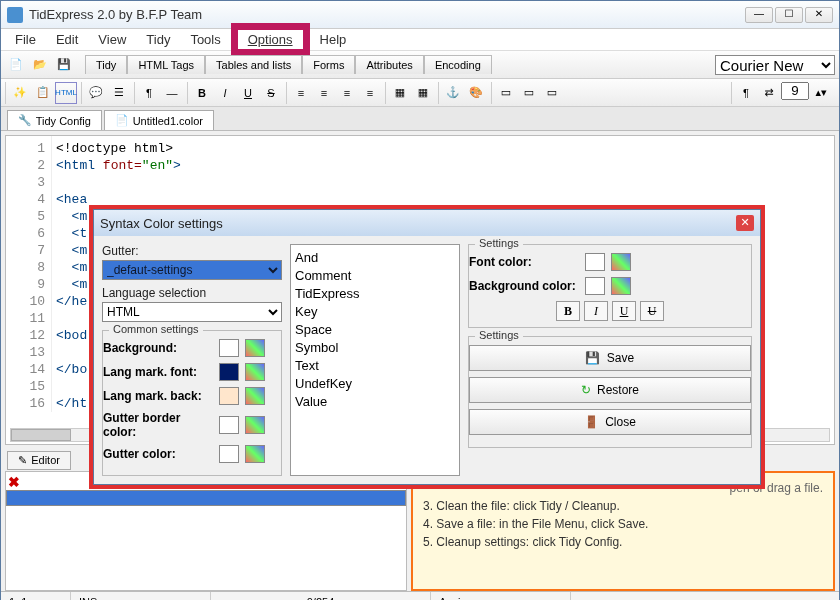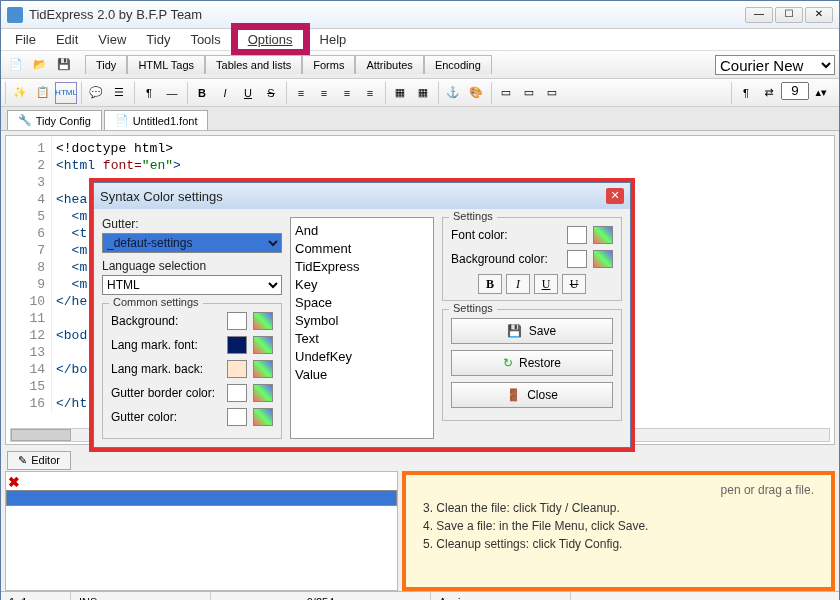--- a/index.html
+++ b/index.html
@@ -26,40 +26,40 @@
 .editor-area { position: relative; height: 310px; background: #fff; border: 1px solid #bbb; margin: 4px; overflow: hidden; }
 .gutter { width: 46px; background: #fff; color: #888; text-align: right; padding: 4px 6px 0 0; font-family: 'Courier New', monospace; font-size: 13px; line-height: 17px; float: left; border-right: 1px solid #eee; }
 .code { padding: 4px 0 0 50px; font-family: 'Courier New', monospace; font-size: 13px; line-height: 17px; color: #000; }
 .code .t { color: #004080; } .code .a { color: #8b0000; } .code .s { color: #007000; }
 .bottom-tabs { height: 22px; display: flex; align-items: center; padding: 0 6px; }
 .bottom-tab { padding: 2px 10px; border: 1px solid #aaa; background: #f4f4f4; font-size: 11px; cursor: pointer; display: flex; gap: 4px; align-items: center; }
 .lower { display: flex; height: 120px; margin: 0 4px; gap: 4px; }
 .errpane { flex: 1; border: 1px solid #bbb; background: #fff; position: relative; }
 .errpane .x { position: absolute; top: 2px; left: 2px; color: #c00; font-weight: bold; font-size: 14px; }
 .errpane .sel { position: absolute; top: 18px; left: 0; right: 0; height: 16px; background: #3a76d6; }
-.hints { flex: 1; border: 4px solid #f97316; background: #fff9dc; padding: 6px 17px; font-size: 12px; line-height: 18px; color: #333; }
+.hints { flex: 1; border: 2px solid #f97316; background: #fff9dc; padding: 6px 10px; font-size: 12px; line-height: 18px; color: #333; }
 .statusbar { height: 20px; border-top: 1px solid #bbb; display: flex; align-items: center; background: #f4f4f4; font-size: 11px; }
 .statusbar span { padding: 0 8px; border-right: 1px solid #ccc; height: 100%; display: flex; align-items: center; }
 .statusbar span:first-child { width: 70px; }
 .statusbar .wide { width: 140px; }
-.dialog-overlay { position: absolute; top: 177px; left: 88px; width: 546px; border: 4px solid #e03030; }
+.dialog-overlay { position: absolute; top: 204px; left: 88px; width: 676px; border: 4px solid #e03030; }
 .dialog { background: #f0f0f0; border: 1px solid #5a7aa0; }
 .dialog-title { height: 26px; background: linear-gradient(#e4eef9,#c4d8ef); display: flex; align-items: center; padding: 0 6px; font-size: 13px; color: #222; }
 .dialog-title .spacer { flex: 1; }
 .dialog-close { width: 18px; height: 16px; background: #d44; color: #fff; text-align: center; line-height: 14px; font-size: 11px; border-radius: 2px; cursor: pointer; }
 .dialog-body { display: flex; padding: 8px; gap: 8px; }
 .dcol1 { width: 180px; }
 .dcol2 { width: 170px; border: 1px solid #999; background: #fff; padding: 4px; font-size: 13px; line-height: 18px; }
 .dcol3 { flex: 1; }
-.fieldset { border: 1px solid #bbb; padding: 8px 8px 6px; margin-top: 8px; position: relative; }
+.fieldset { border: 1px solid #bbb; padding: 8px 0 6px; margin-top: 8px; position: relative; }
 .fieldset .legend { position: absolute; top: -8px; left: 6px; background: #f0f0f0; padding: 0 4px; font-size: 11px; color: #333; }
 .lbl { font-size: 12px; color: #222; margin-bottom: 2px; display: block; }
 .sel { width: 100%; height: 20px; border: 1px solid #888; font-size: 12px; background: #fff; }
 .sel.hl { background: #3a76d6; color: #0f172a; }
-.row { display: flex; align-items: center; gap: 6px; margin-bottom: 6px; font-size: 12px; }
+.row { display: flex; align-items: center; gap: 6px; margin-bottom: 6px; font-size: 12px; font-weight: bold; }
 .row .lbl2 { width: 110px; }
 .swatch { width: 20px; height: 18px; border: 1px solid #888; background: #fff; }
 .colorbtn { width: 20px; height: 18px; border: 1px solid #888; background: linear-gradient(45deg,#f66,#6f6,#66f); cursor: pointer; }
 .dcol3 .fieldset { margin-top: 0; margin-bottom: 8px; }
 .stylebtns { display: flex; gap: 4px; justify-content: center; }
 .stylebtn { width: 24px; height: 20px; border: 1px solid #999; background: #f8f8f8; text-align: center; line-height: 18px; font-family: serif; cursor: pointer; }
 .actbtn { width: 100%; height: 26px; border: 1px solid #999; background: linear-gradient(#fdfdfd,#e8e8e8); margin-bottom: 6px; cursor: pointer; display: flex; align-items: center; justify-content: center; gap: 6px; font-size: 12px; }
 .scrollh { position: absolute; bottom: 2px; left: 4px; right: 4px; height: 14px; background: #f0f0f0; border: 1px solid #ccc; }
 .scrollh .thumb { width: 60px; height: 100%; background: #d0d0d0; border: 1px solid #aaa; }
 </style>
@@ -159,21 +159,21 @@
     </div>
   </div>
 
   <div class="filetabs">
     <div class="filetab">
         <span>🔧</span>
         <span>Tidy Config</span>
       </div>
     <div class="filetab">
         <span>📄</span>
-        <span>Untitled1.font</span>
+        <span>Untitled1.color</span>
       </div>
   </div>
 
   <div class="editor-area">
     <div class="gutter">
       <div>1</div>
         <div>2</div>
         <div>3</div>
         <div>4</div>
         <div>5</div>

